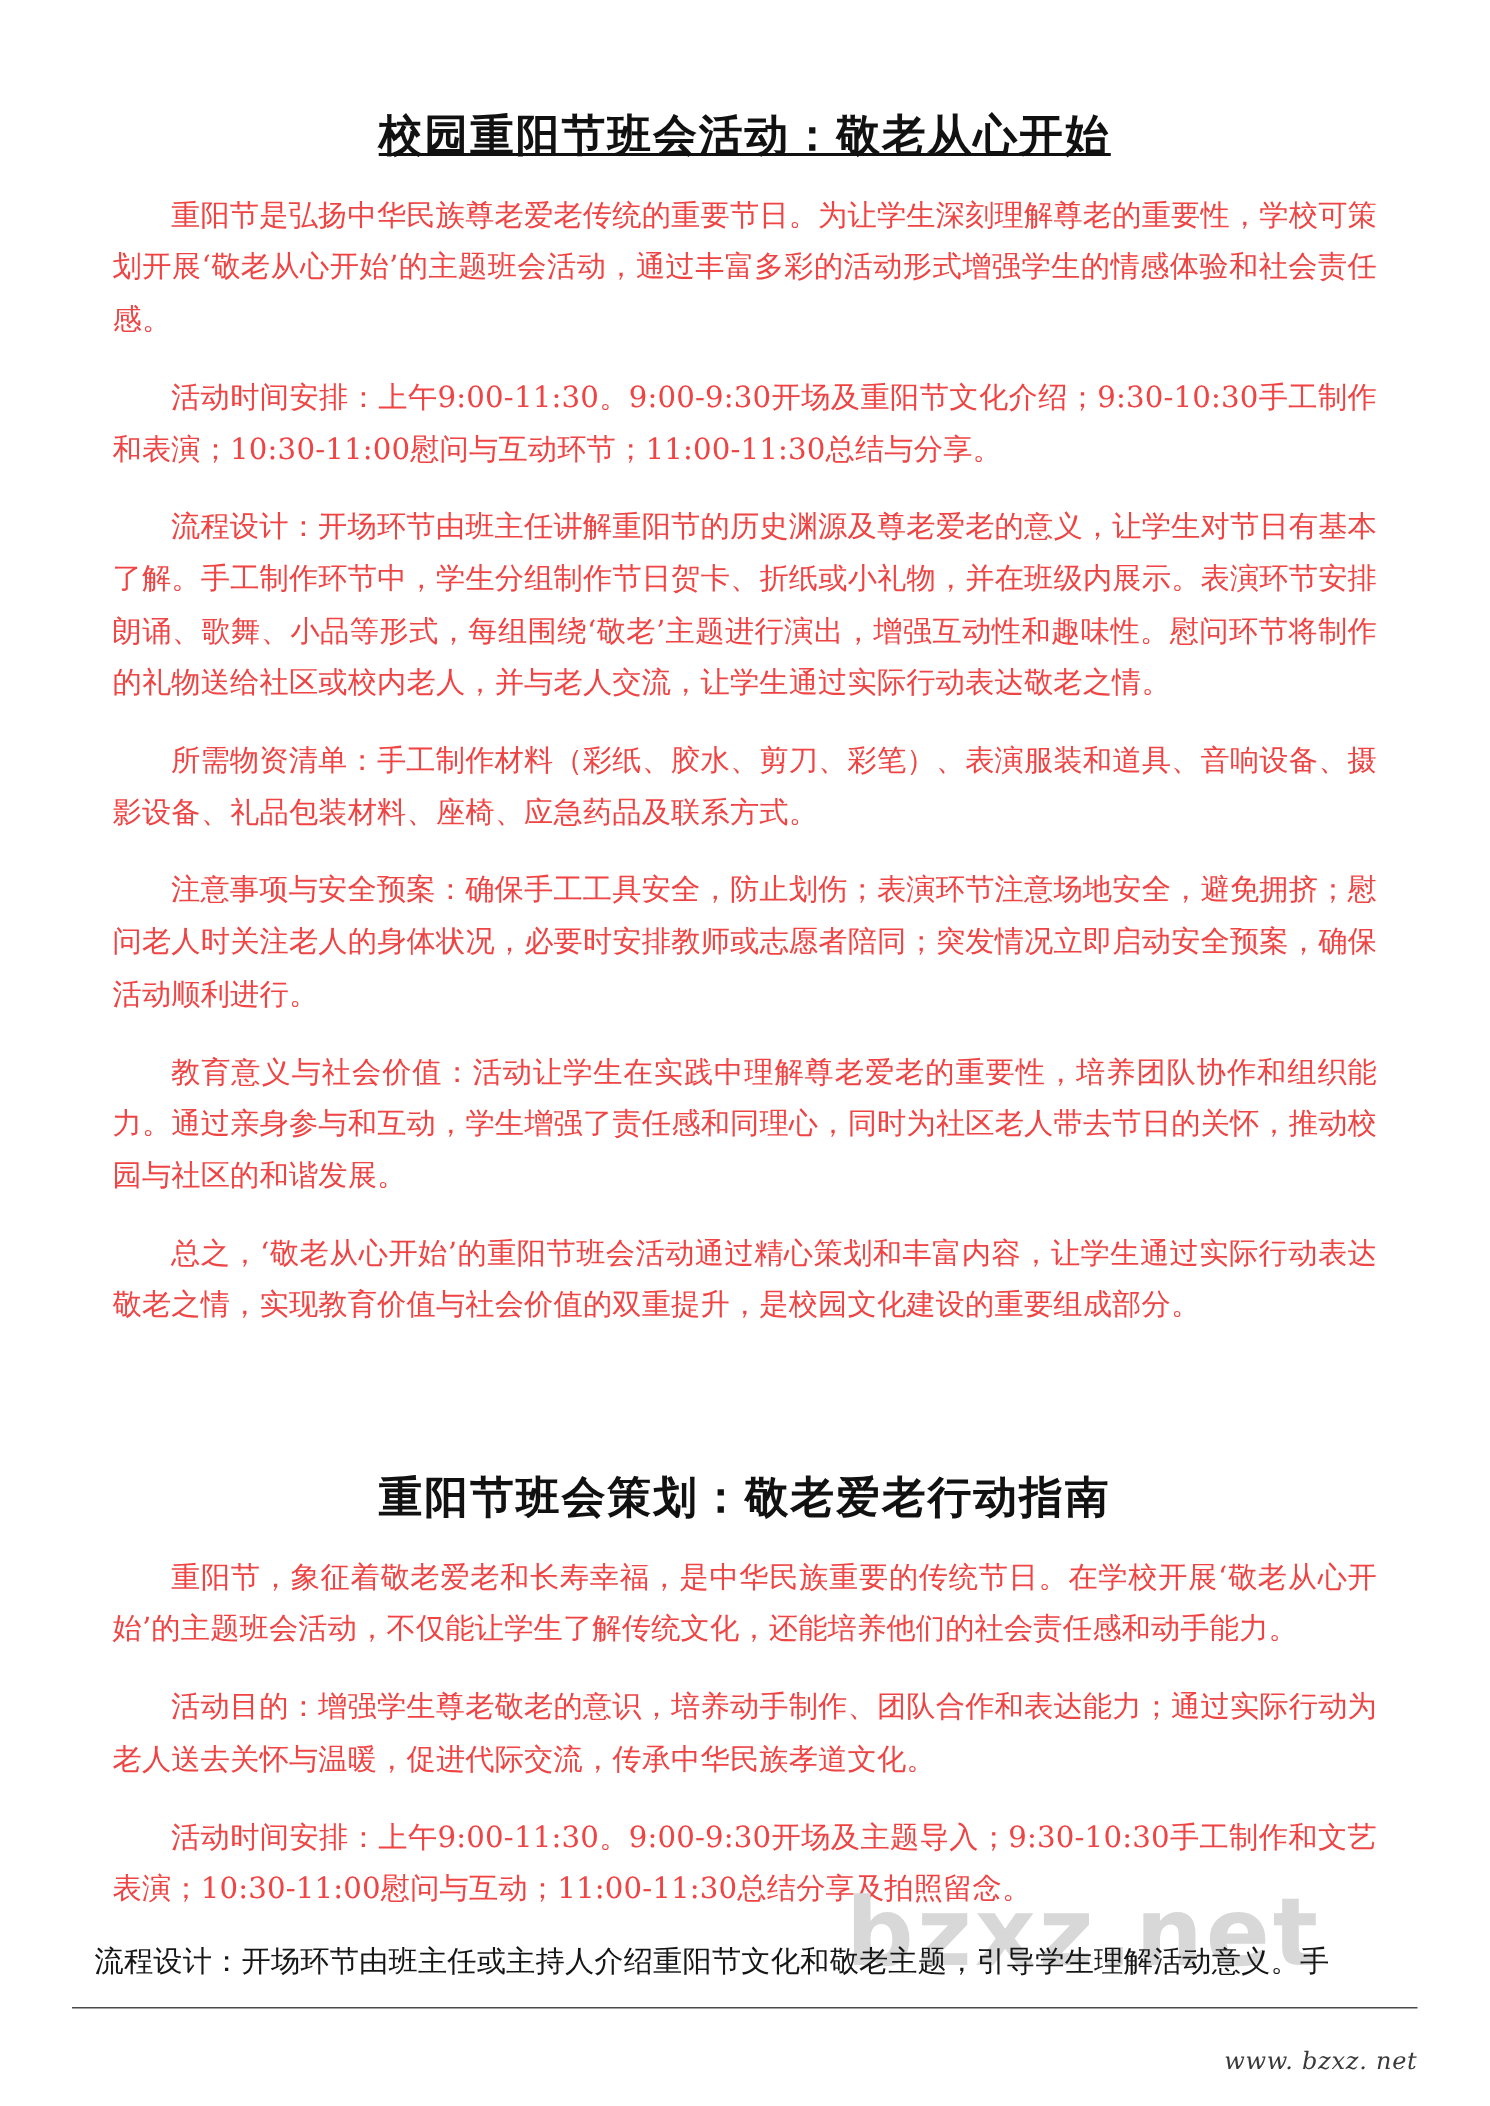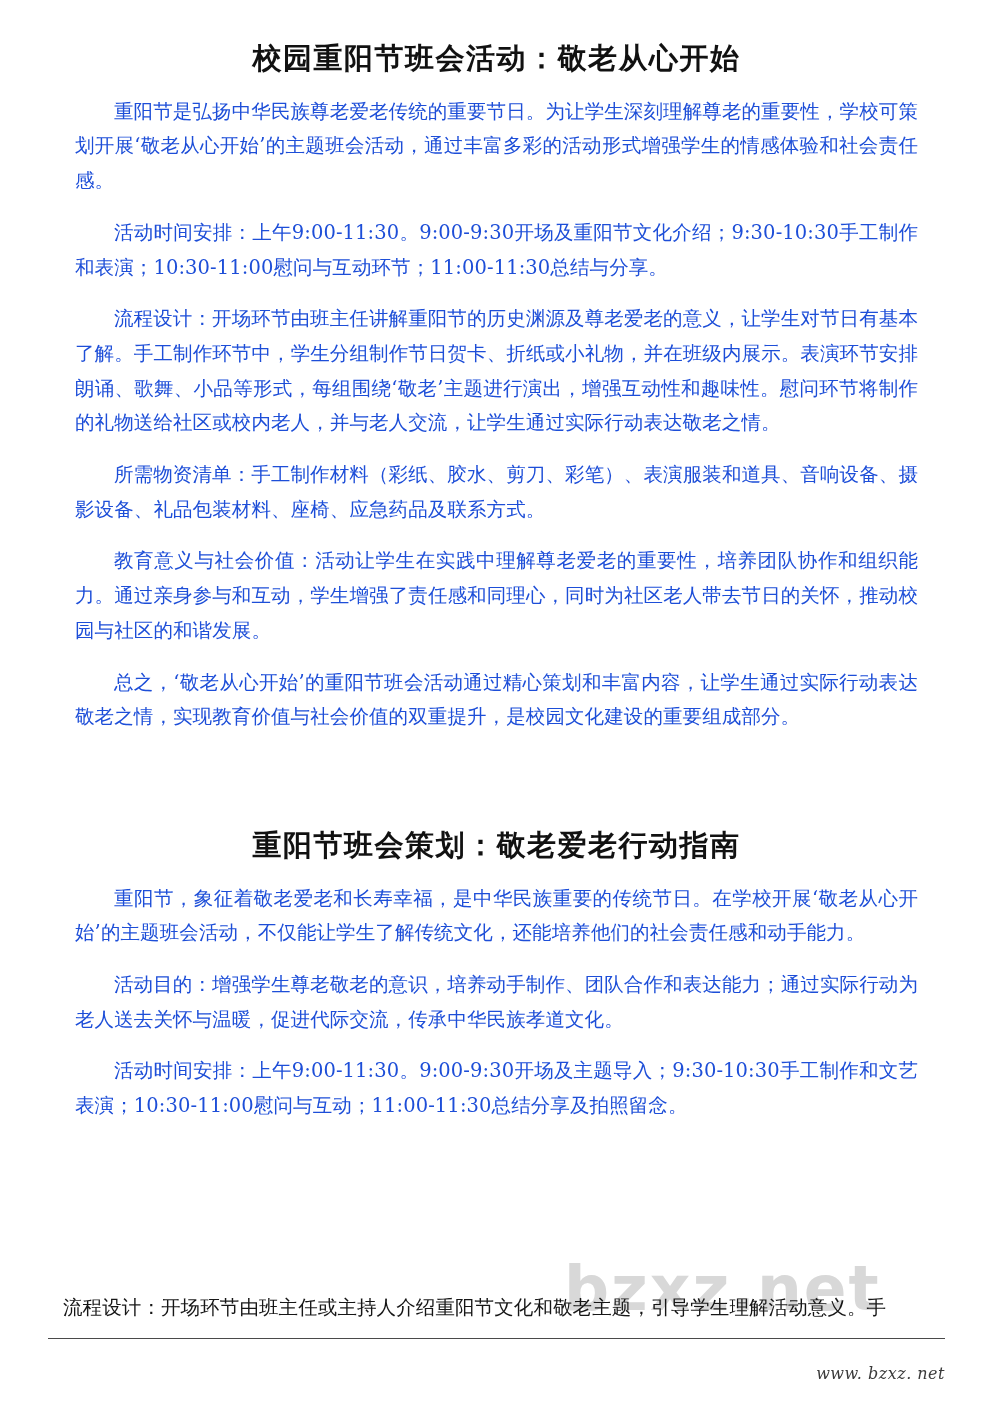--- a/index.html
+++ b/index.html
@@ -27,31 +27,31 @@
   .doc-title {
     text-align: center;
     font-family: "DejaVu Sans", "Liberation Sans", sans-serif;
     font-weight: bold;
     font-size: 29px;
     letter-spacing: 1.5px;
     color: #111111;
     margin: 0;
     line-height: 1.3;
   }
-  .title-1 { padding-top: 40px; }
+  .title-1 { padding-top: 72px; text-decoration: underline; }
   .title-2 { padding-top: 74px; }
 
   .para {
     font-size: 19.5px;
     line-height: 1.78;
     text-align: justify;
     text-justify: inter-ideograph;
     margin: 0;
     padding-top: 17px;
-    color: #1d4ed8;
+    color: #ef4444;
     letter-spacing: 0.1px;
   }
   .para.indent { text-indent: 2em; }
 
   .section-gap { height: 18px; }
 
   
   .watermark {
     position: absolute;
     left: 564px;
@@ -110,20 +110,21 @@
 <div class="page">
 
   <div class="content">
 
     <h1 class="doc-title title-1">校园重阳节班会活动：敬老从心开始</h1>
 
     <p class="para indent">重阳节是弘扬中华民族尊老爱老传统的重要节日。为让学生深刻理解尊老的重要性，学校可策划开展‘敬老从心开始’的主题班会活动，通过丰富多彩的活动形式增强学生的情感体验和社会责任感。</p>
     <p class="para indent">活动时间安排：上午9:00-11:30。9:00-9:30开场及重阳节文化介绍；9:30-10:30手工制作和表演；10:30-11:00慰问与互动环节；11:00-11:30总结与分享。</p>
     <p class="para indent">流程设计：开场环节由班主任讲解重阳节的历史渊源及尊老爱老的意义，让学生对节日有基本了解。手工制作环节中，学生分组制作节日贺卡、折纸或小礼物，并在班级内展示。表演环节安排朗诵、歌舞、小品等形式，每组围绕‘敬老’主题进行演出，增强互动性和趣味性。慰问环节将制作的礼物送给社区或校内老人，并与老人交流，让学生通过实际行动表达敬老之情。</p>
     <p class="para indent">所需物资清单：手工制作材料（彩纸、胶水、剪刀、彩笔）、表演服装和道具、音响设备、摄影设备、礼品包装材料、座椅、应急药品及联系方式。</p>
+    <p class="para indent">注意事项与安全预案：确保手工工具安全，防止划伤；表演环节注意场地安全，避免拥挤；慰问老人时关注老人的身体状况，必要时安排教师或志愿者陪同；突发情况立即启动安全预案，确保活动顺利进行。</p>
     <p class="para indent">教育意义与社会价值：活动让学生在实践中理解尊老爱老的重要性，培养团队协作和组织能力。通过亲身参与和互动，学生增强了责任感和同理心，同时为社区老人带去节日的关怀，推动校园与社区的和谐发展。</p>
     <p class="para indent">总之，‘敬老从心开始’的重阳节班会活动通过精心策划和丰富内容，让学生通过实际行动表达敬老之情，实现教育价值与社会价值的双重提升，是校园文化建设的重要组成部分。</p>
 
     <div class="section-gap"></div>
 
     <h1 class="doc-title title-2">重阳节班会策划：敬老爱老行动指南</h1>
 
     <p class="para indent">重阳节，象征着敬老爱老和长寿幸福，是中华民族重要的传统节日。在学校开展‘敬老从心开始’的主题班会活动，不仅能让学生了解传统文化，还能培养他们的社会责任感和动手能力。</p>
     <p class="para indent">活动目的：增强学生尊老敬老的意识，培养动手制作、团队合作和表达能力；通过实际行动为老人送去关怀与温暖，促进代际交流，传承中华民族孝道文化。</p>
     <p class="para indent">活动时间安排：上午9:00-11:30。9:00-9:30开场及主题导入；9:30-10:30手工制作和文艺表演；10:30-11:00慰问与互动；11:00-11:30总结分享及拍照留念。</p>

